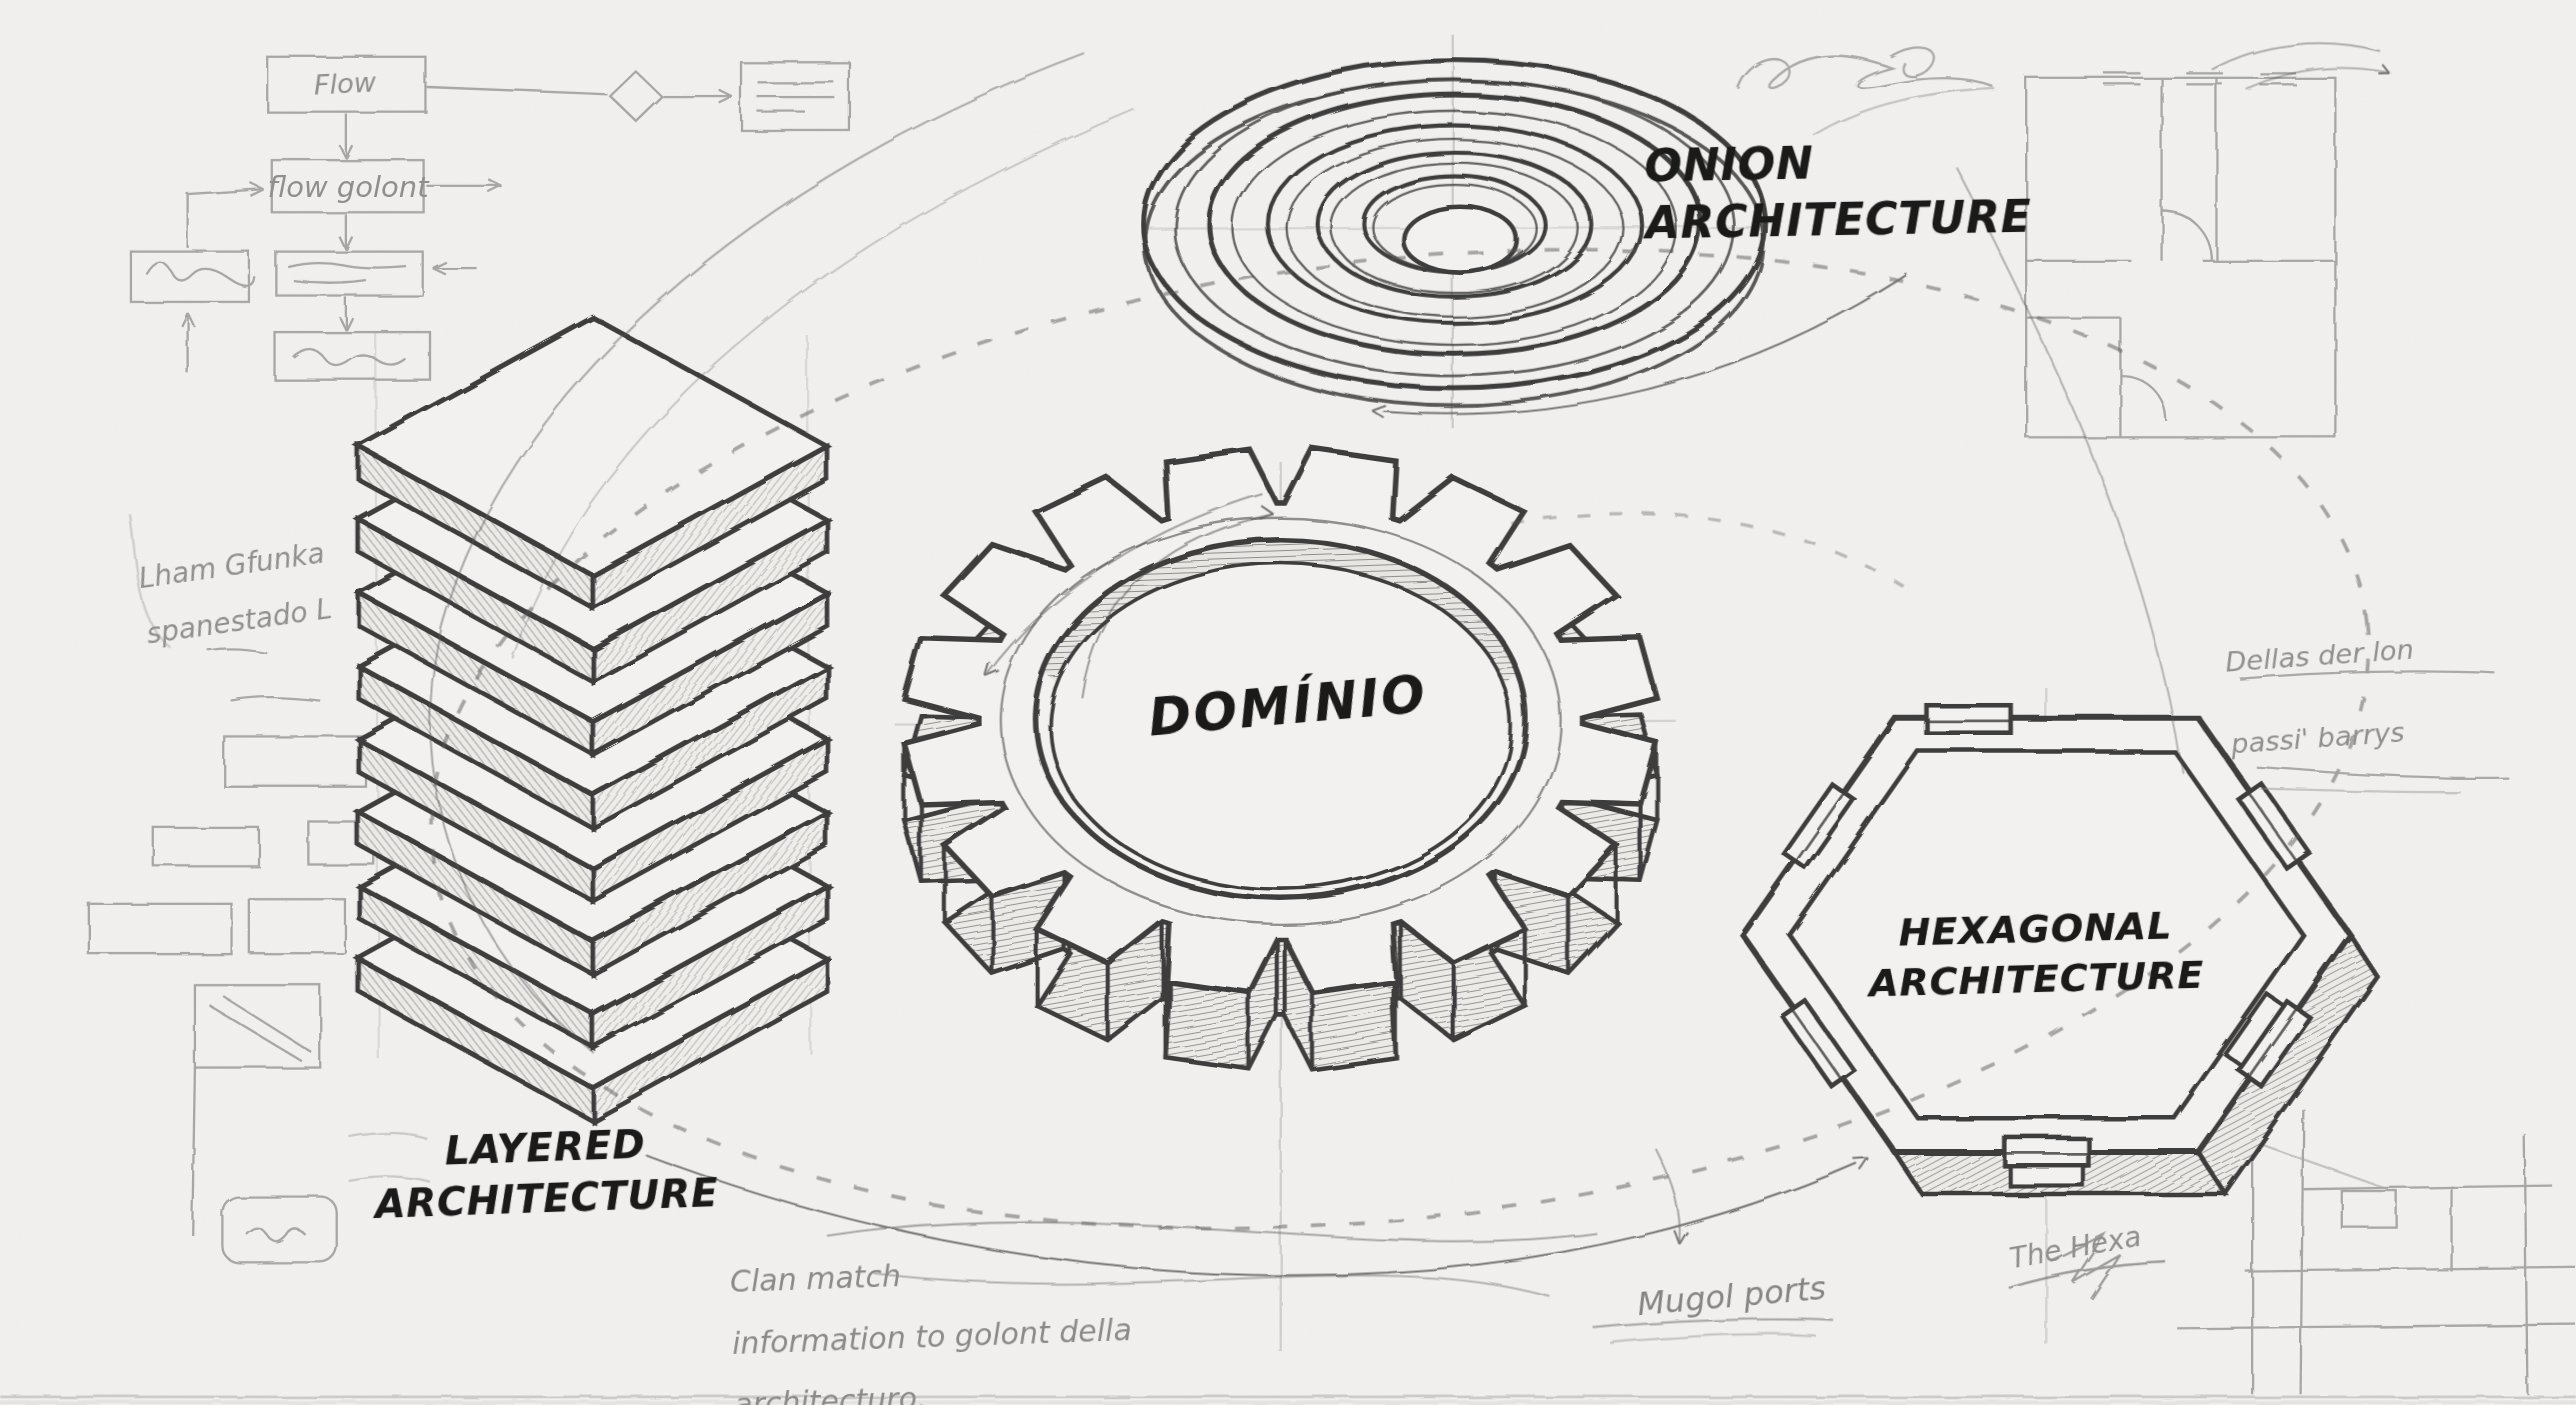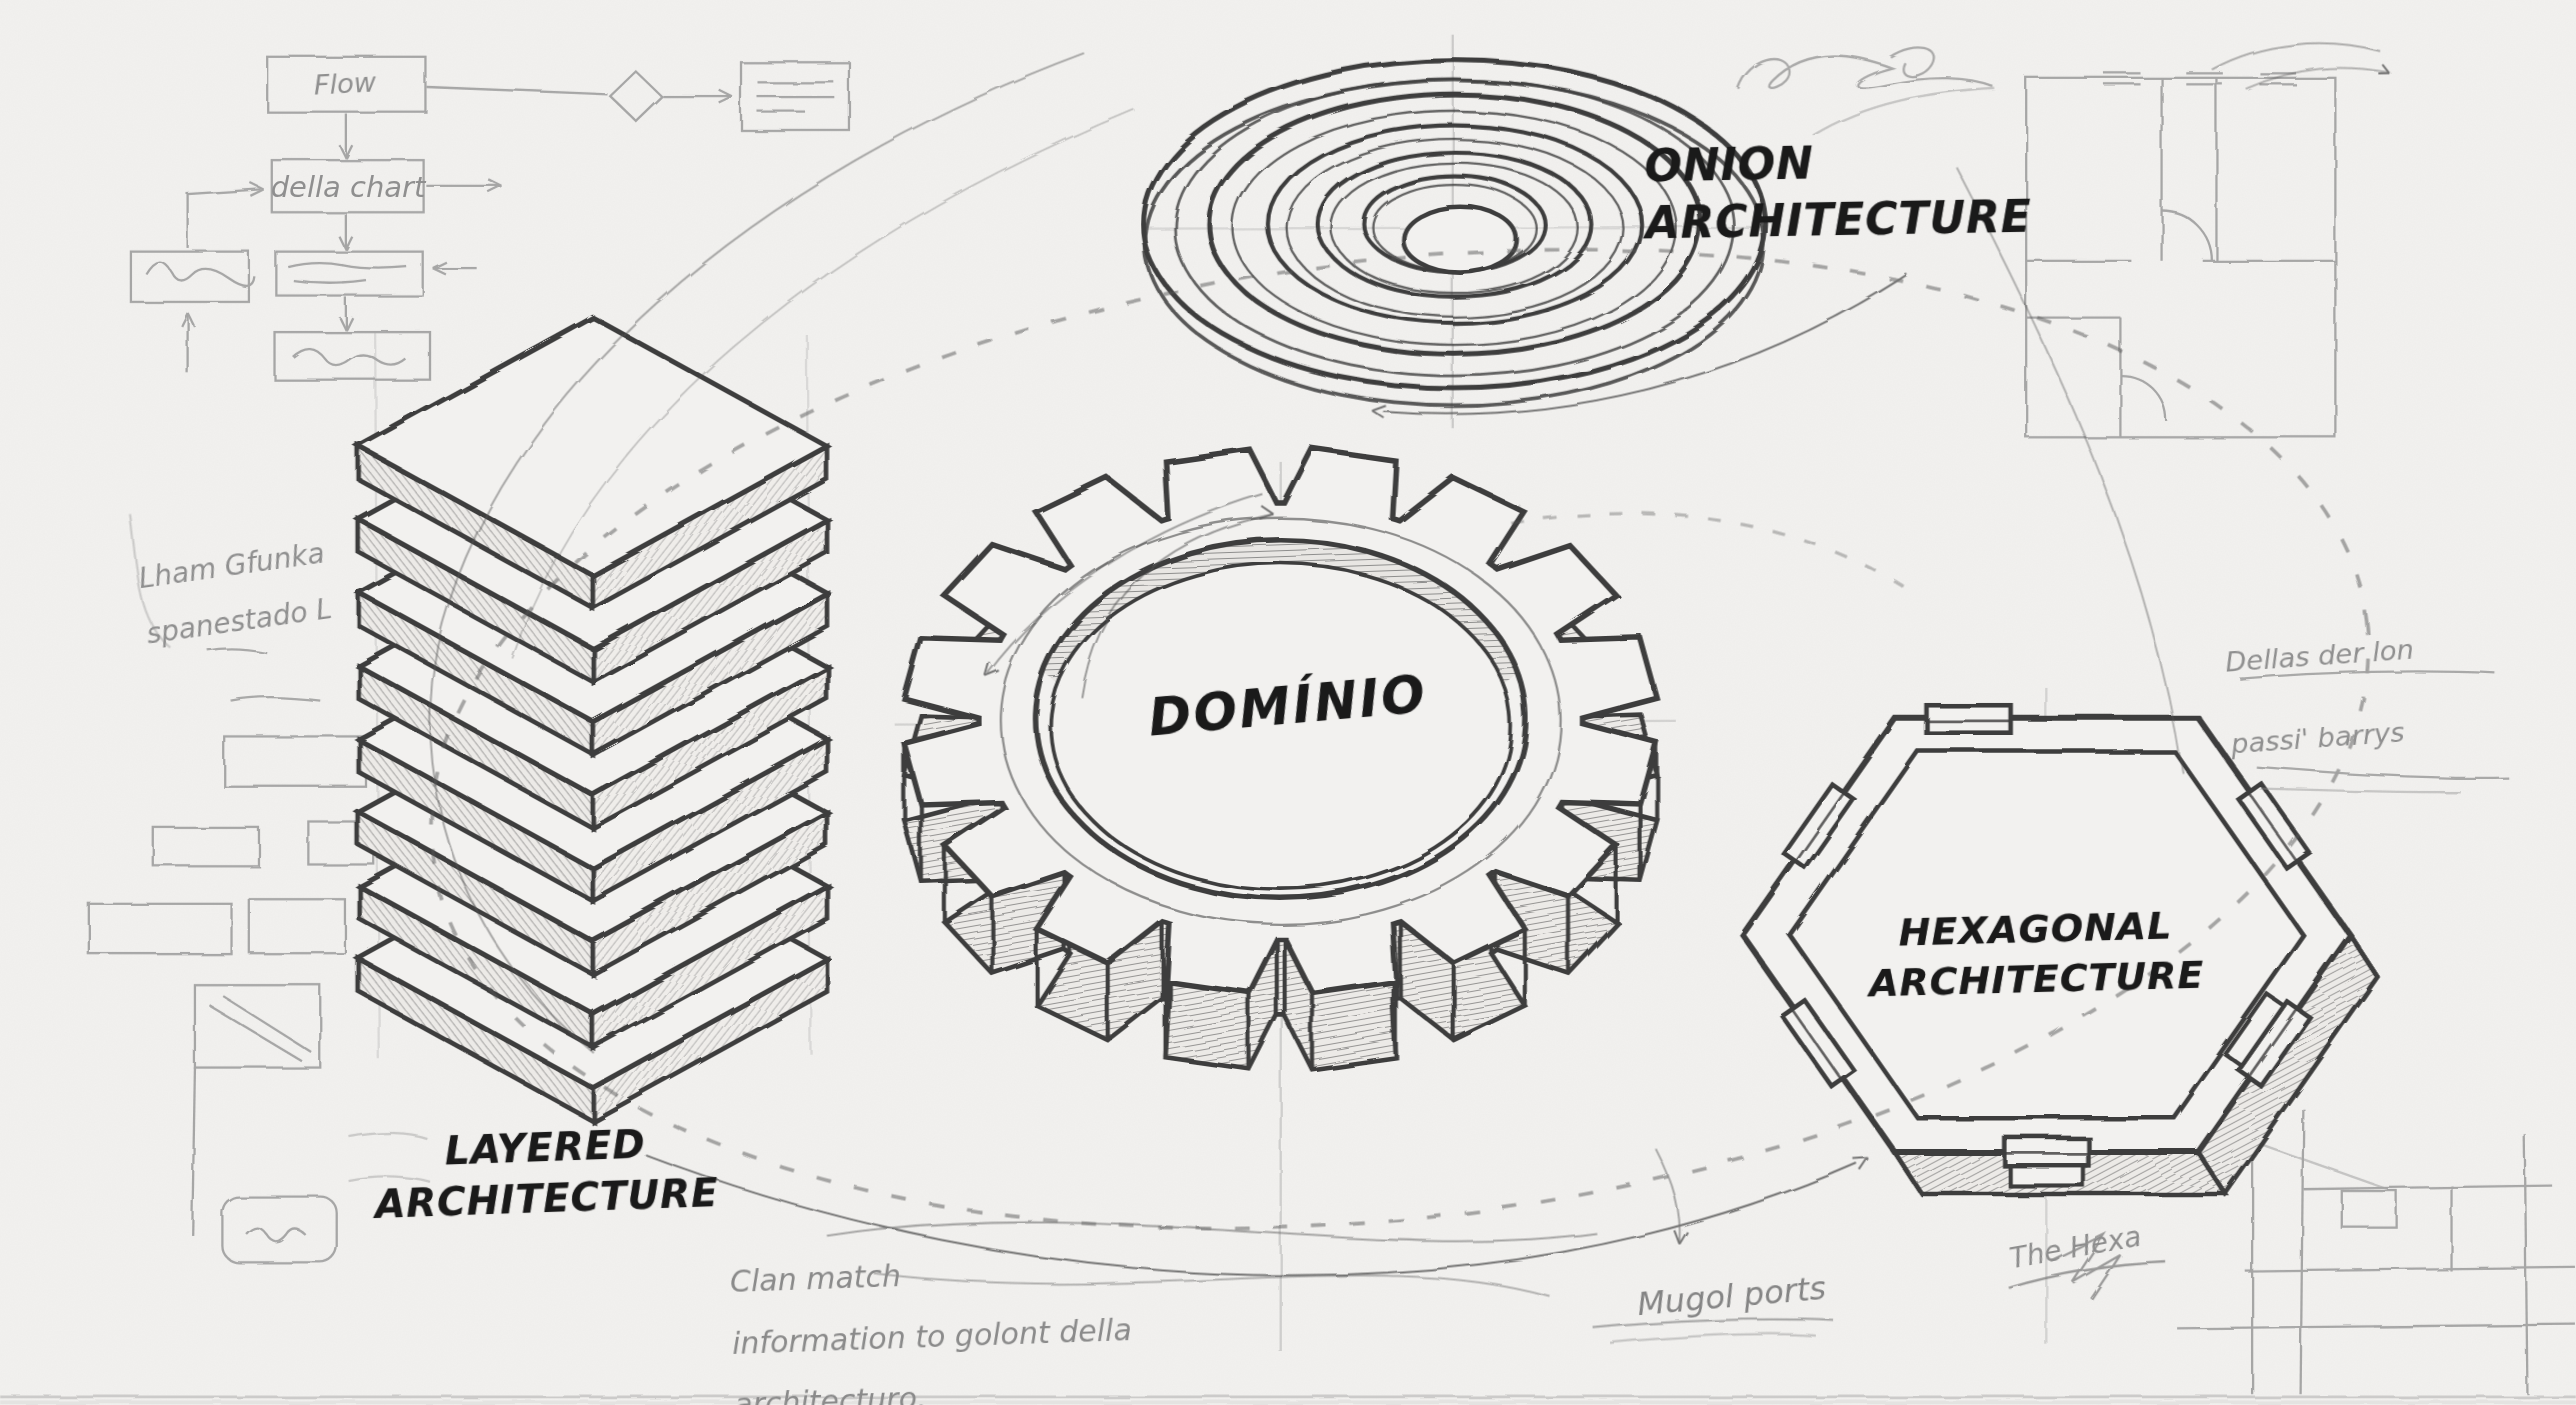--- a/index.html
+++ b/index.html
@@ -345,21 +345,21 @@
   </div>
 
   <div class="txt caption cap-hex">
     <div>HEXAGONAL</div>
     <div>ARCHITECTURE</div>
   </div>
 
   <div class="txt caption cap-domain">DOMÍNIO</div>
 
   <div class="txt flow-lbl flow-lbl1">Flow</div>
-  <div class="txt flow-lbl flow-lbl2">della chart</div>
+  <div class="txt flow-lbl flow-lbl2">flow golont</div>
 
   <div class="txt hand note-left">
     <div>Lham Gfunka</div>
     <div>spanestado L</div>
   </div>
 
   <div class="txt hand note-right">
     <div>Dellas der lon</div>
     <div>passi' barrys</div>
   </div>

